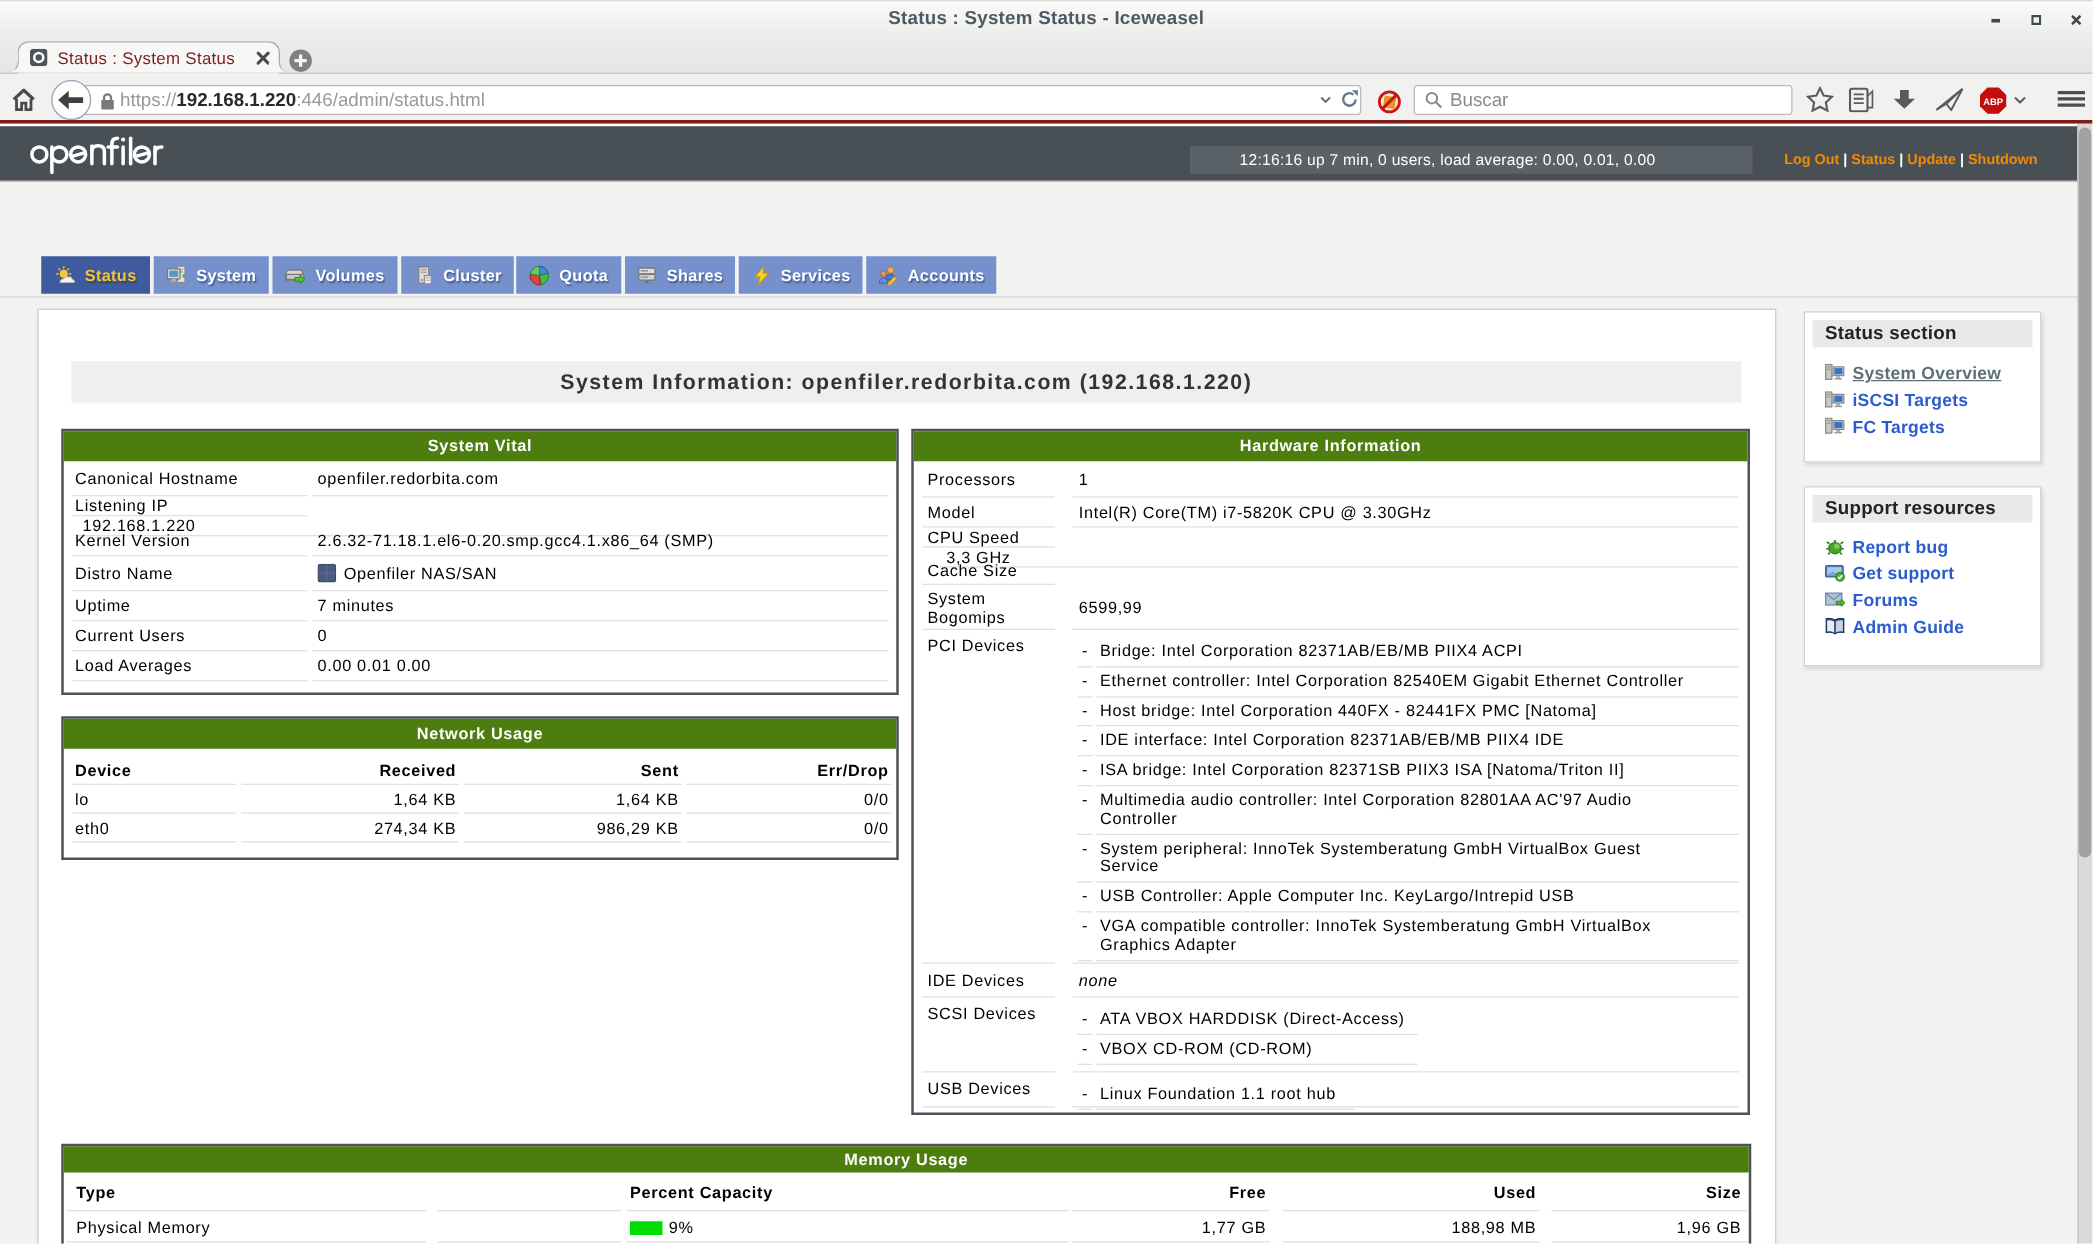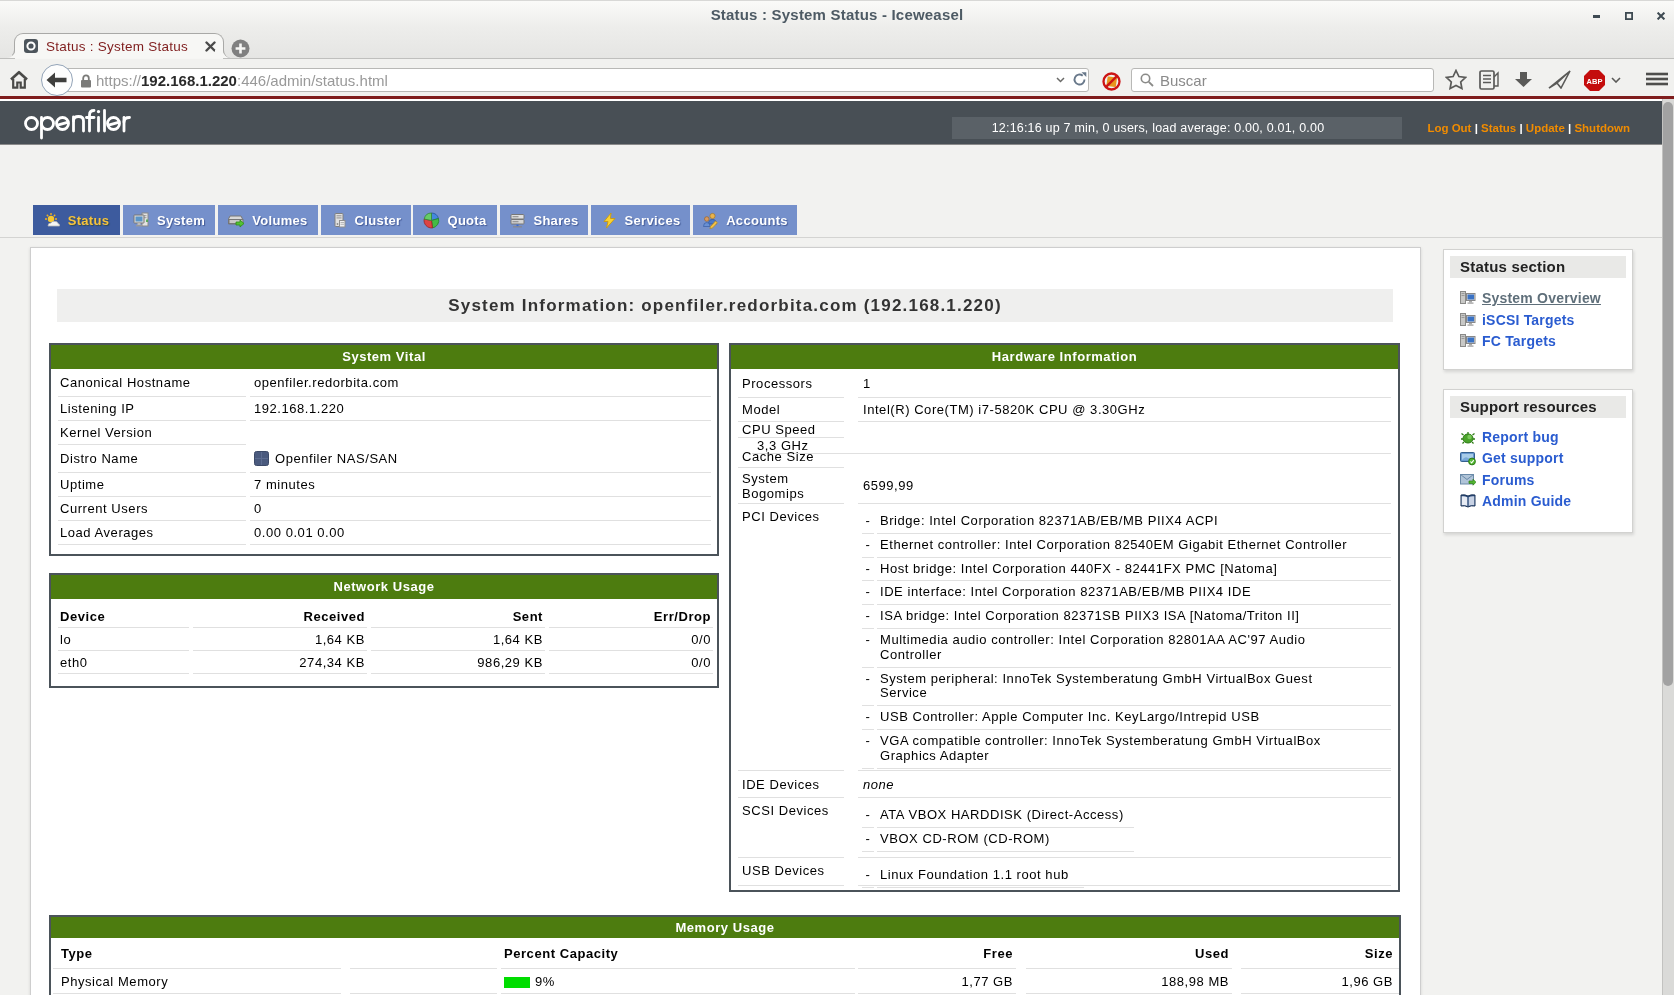--- a/index.html
+++ b/index.html
@@ -283,26 +283,27 @@
   <div id="contentbox"></div>
   <div id="heading">System Information: openfiler.redorbita.com (192.168.1.220)</div>
 
   <div id="sysvital" class="wtab" style="left:49px; top:244px; width:670px; height:213px;">
     <div class="whead">System Vital</div>
     <div style="padding:0 6px 0 7px;">
       <div class="vrow" style="height:28px;">
           <div class="cell lab">Canonical Hostname</div>
           <div class="cell val">openfiler.redorbita.com</div>
         </div>
-      <div class="vrow" style="height:24px;">
+      <div class="vrow" style="height:24px;flex-direction:column;">
           <div class="cell lab">Listening IP</div>
           <div class="cell val">192.168.1.220</div>
         </div>
       <div class="vrow" style="height:24px;">
           <div class="cell lab">Kernel Version</div>
+          <div class="cell val">2.6.32-71.18.1.el6-0.20.smp.gcc4.1.x86_64 (SMP)</div>
         </div>
       <div class="vrow" style="height:28px;">
           <div class="cell lab">Distro Name</div>
           <div class="cell val"><svg width="15" height="15" viewBox="0 0 15 15" style="margin-right:6px;">
               <rect x="0.5" y="0.5" width="14" height="14" rx="2" fill="#4a5a7e" stroke="#3c4a68"></rect>
               <line x1="7.5" y1="1" x2="7.5" y2="14" stroke="#5c6c90" stroke-width="1"></line>
               <line x1="1" y1="7.5" x2="14" y2="7.5" stroke="#5c6c90" stroke-width="1"></line>
             </svg>Openfiler NAS/SAN</div>
         </div>
       <div class="vrow" style="height:24px;">

